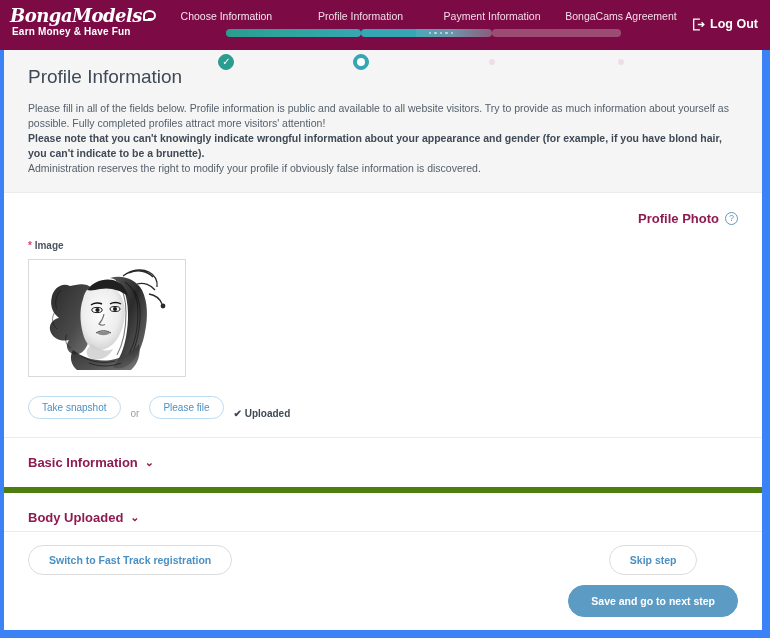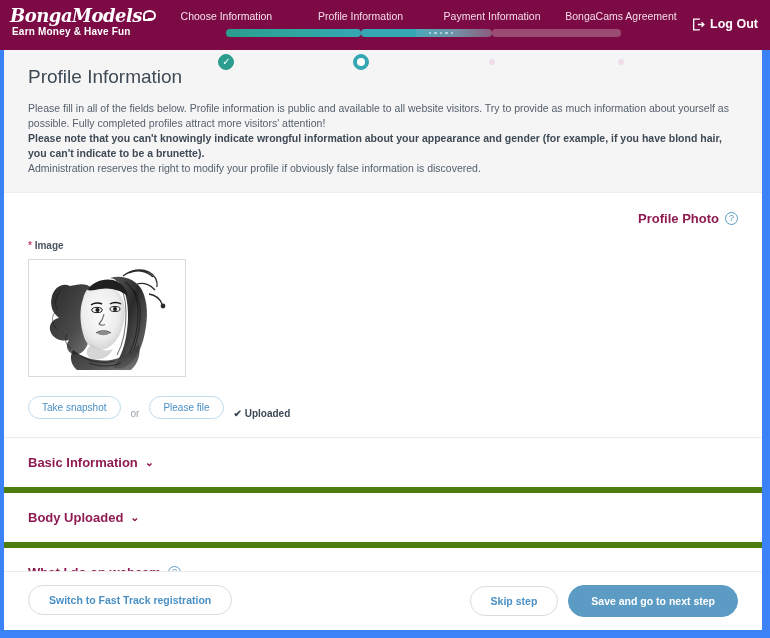--- a/index.html
+++ b/index.html
@@ -313,21 +313,21 @@
   }
 
   .footer {
     border-top: 1px solid #eceaea;
     padding: 13px 24px;
     display: flex;
     align-items: flex-start;
     justify-content: space-between;
     background: #ffffff;
   }
-  .footer-right { display: flex; align-items: center; gap: 10px; }
+  .footer-right { display: flex; align-items: center; gap: 10px; flex-direction: column; }
   .btn {
     border-radius: 16px;
     font-size: 10.5px;
     cursor: pointer;
     white-space: nowrap;
     font-weight: bold;
   }
   .btn-outline {
     border: 1px solid #dcdcdc;
     background: #ffffff;

